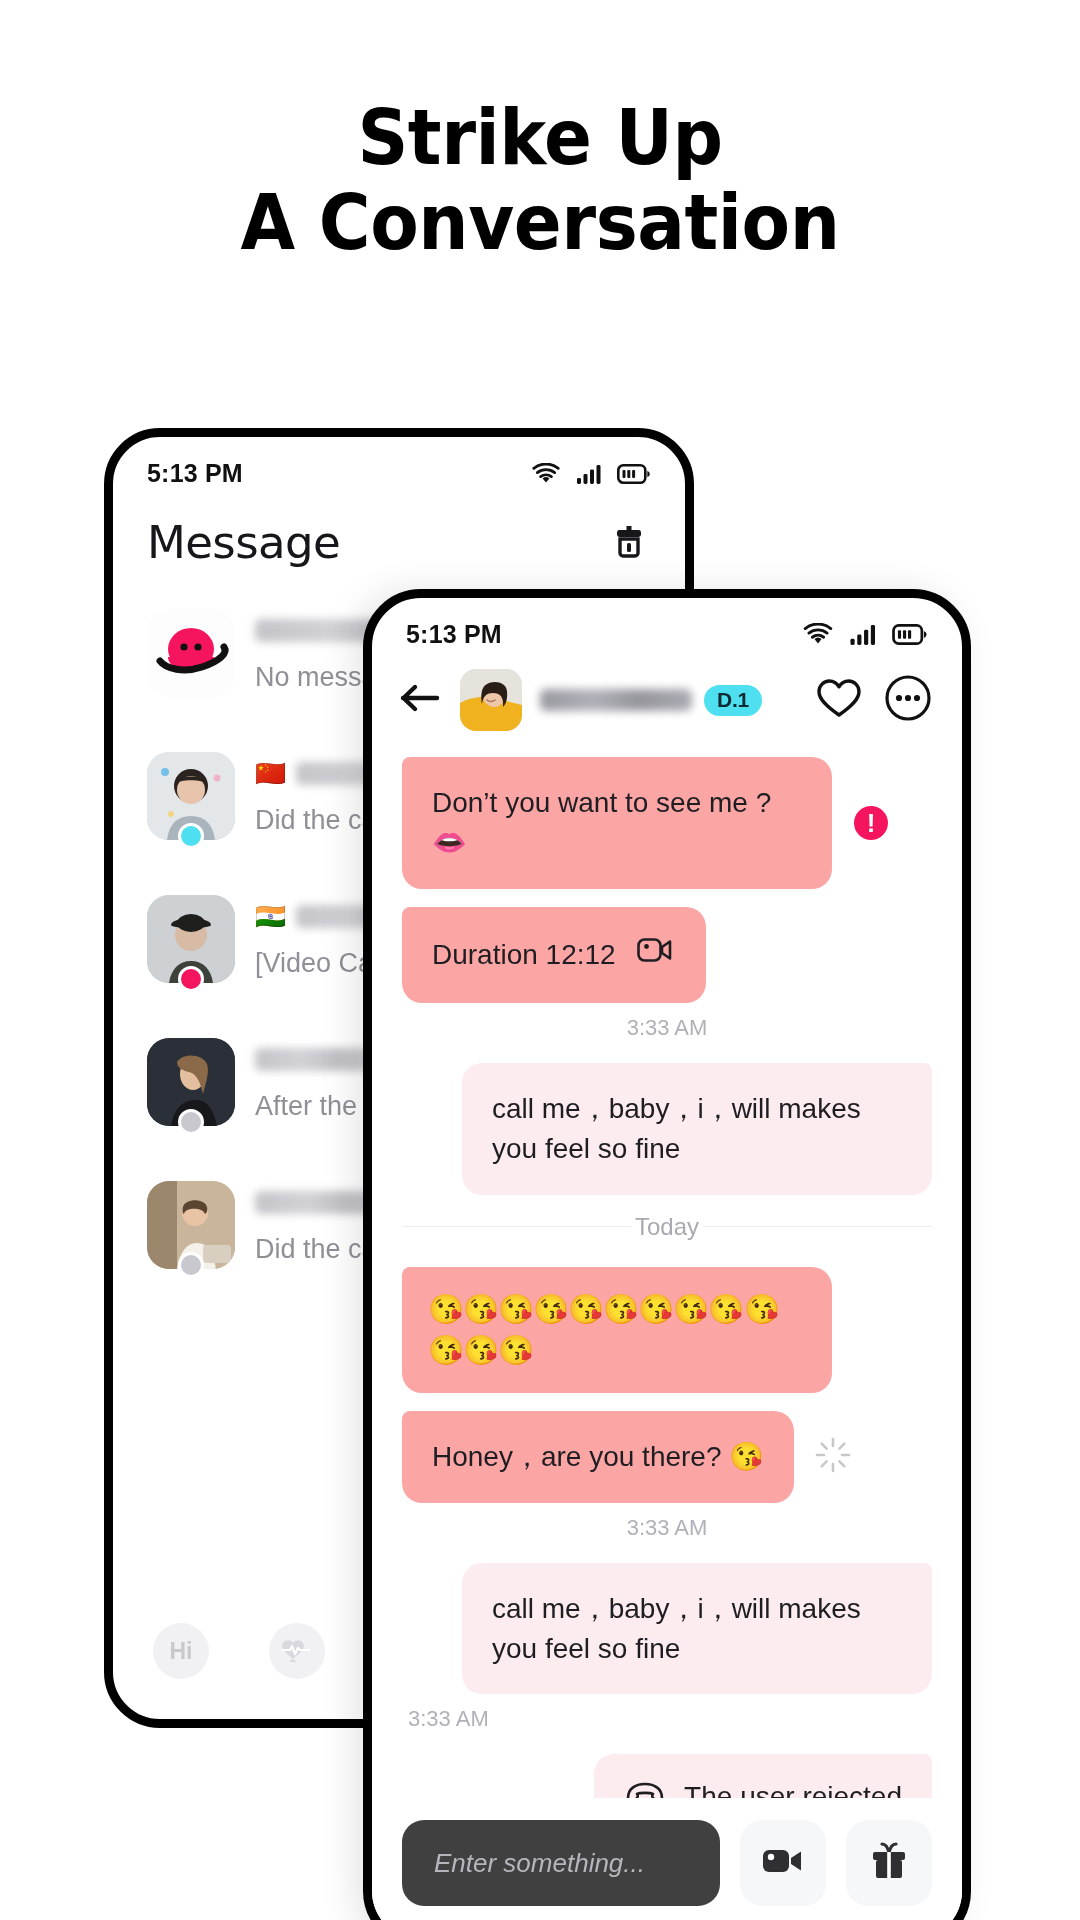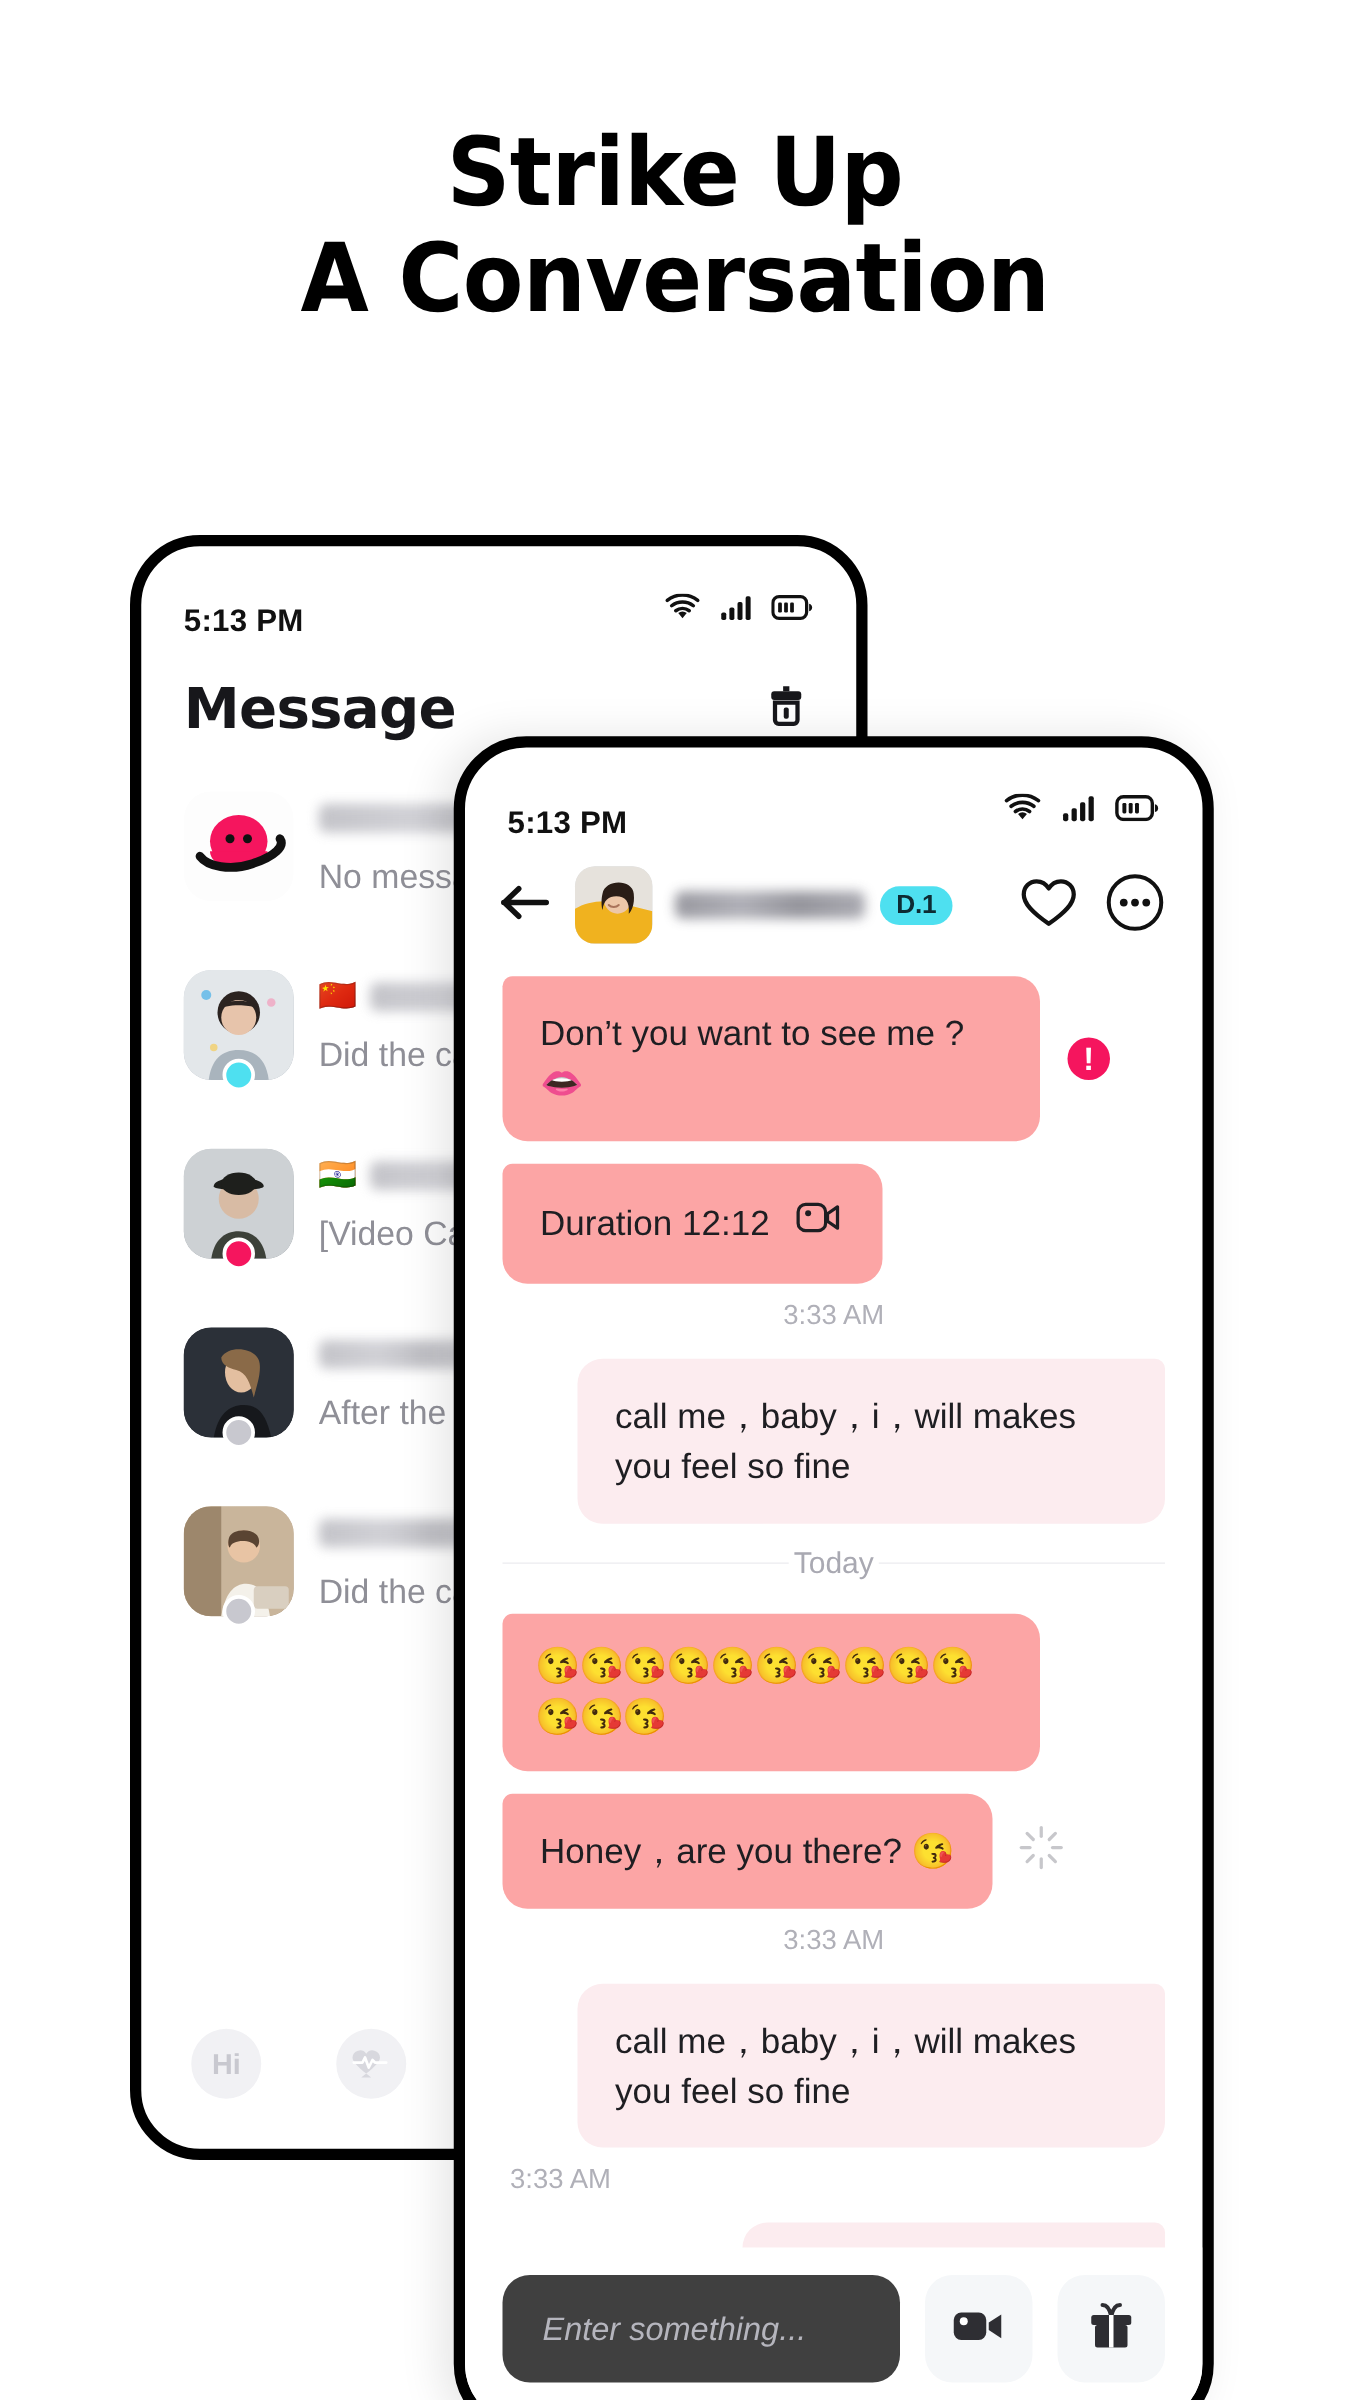--- a/index.html
+++ b/index.html
@@ -69,36 +69,35 @@
     display: flex;
     align-items: center;
     justify-content: space-between;
     padding: 22px 34px 6px 34px;
   }
   .sb-time {
     font-size: 25px;
     font-weight: 700;
     color: #111111;
     letter-spacing: 0.2px;
-    margin-top: 24px;
   }
   .sb-icons { display: flex; align-items: center; gap: 15px; }
   .sb-icons svg { display: block; }
 
   
   .msg-header {
     display: flex;
     align-items: center;
     justify-content: space-between;
     padding: 22px 34px 10px 34px;
   }
   .msg-title {
     font-family: "DejaVu Sans", sans-serif;
     font-size: 45px;
-    font-weight: 700;
+    font-weight: 400;
     color: #17171b;
     letter-spacing: -0.6px;
   }
 
   .chat-list { padding: 14px 0 0 0; }
   .chat-row {
     display: flex;
     align-items: flex-start;
     padding: 16px 34px;
     gap: 20px;

